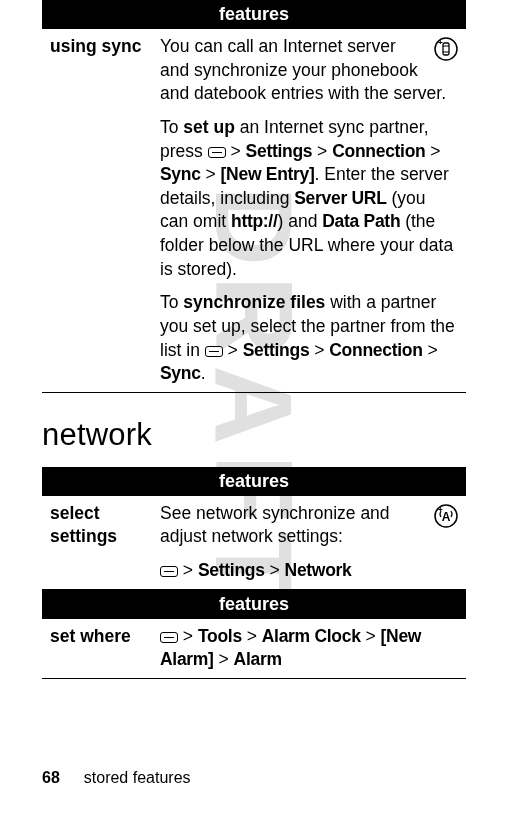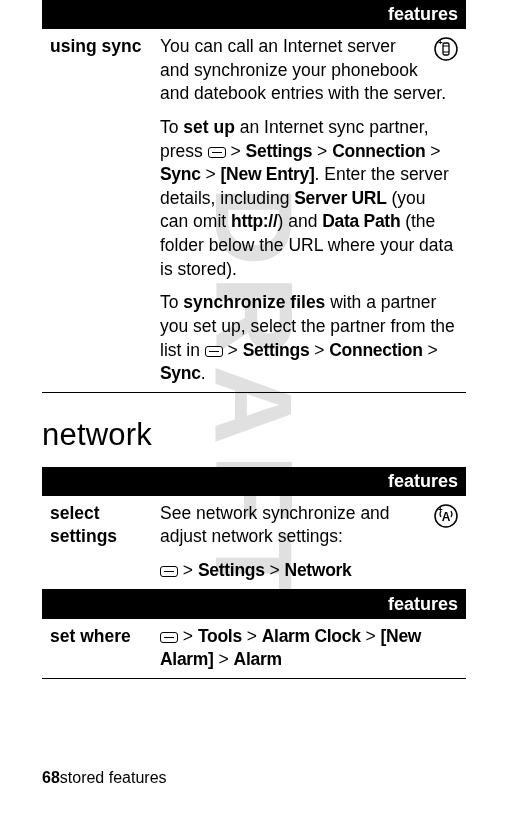--- a/index.html
+++ b/index.html
@@ -13,21 +13,21 @@
     font-weight: 900;
     color: #e0e0e0;
     letter-spacing: 10px;
     z-index: 0;
     user-select: none;
     pointer-events: none;
     font-family: Arial, sans-serif;
   }
   .content { position: relative; z-index: 1; }
   table { width: 100%; border-collapse: collapse; }
-  th { text-align: right; background: #000; color: #fff; padding: 4px 8px; font-size: 18px; font-weight: bold; }
+  th { text-align: center; background: #000; color: #fff; padding: 4px 8px; font-size: 18px; font-weight: bold; }
   td { vertical-align: top; padding: 6px 8px; font-size: 17.5px; line-height: 1.35; border-bottom: 1px solid #000; }
   .feat-label { font-weight: bold; width: 110px; }
   .badge-icon { float: right; width: 24px; height: 24px; margin-left: 6px; margin-top: 2px; }
   .badge-icon svg { width: 24px; height: 24px; }
   .para { margin-bottom: 10px; }
   .para:last-child { margin-bottom: 0; }
   b { font-weight: bold; }
   .cond { font-family: "Arial Narrow", Arial, sans-serif; font-weight: bold; letter-spacing: -0.3px; }
   h2 { font-weight: normal; font-size: 31px; margin: 24px 0 14px 0; letter-spacing: 0.2px; }
   .softkey {
@@ -44,21 +44,21 @@
     position: absolute;
     left: 3px; right: 3px; top: 4px;
     border-top: 1.2px solid #000;
   }
   .footer {
     position: absolute;
     bottom: 28px;
     left: 42px;
     font-size: 16px;
   }
-  .pagenum { font-weight: bold; }
+  .pagenum { font-weight: bold; margin-right: 24px; }
 </style>
 </head>
 <body>
 
 <div class="page">
   <div class="watermark">DRAFT</div>
 
   <div class="content">
 
     <table>

